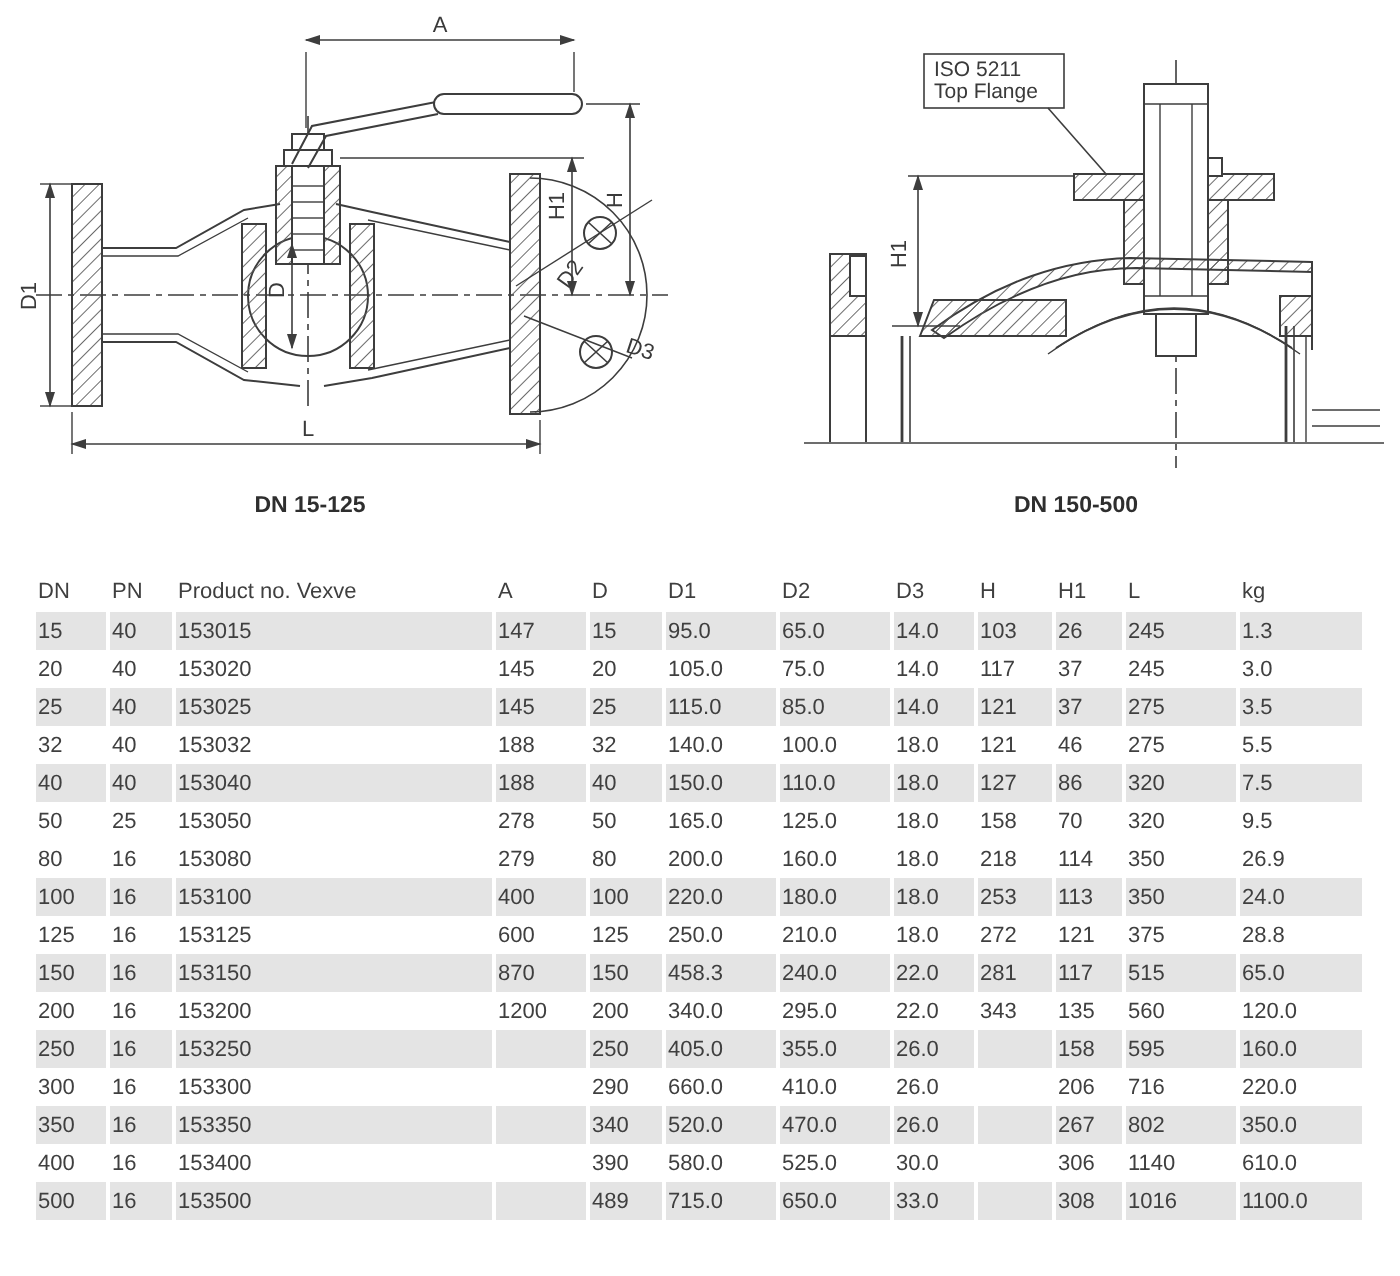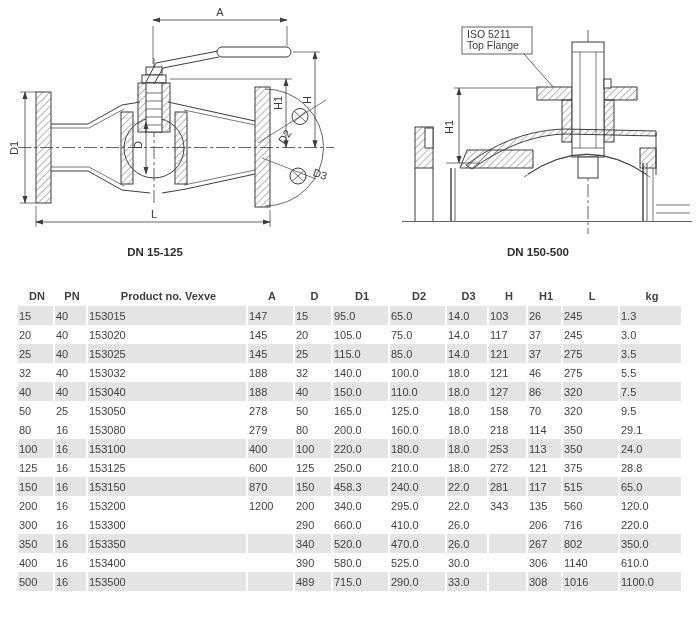--- a/index.html
+++ b/index.html
@@ -16,21 +16,21 @@
   .caption { font-size: 11.5px; font-weight: bold; fill: #2e2e2e; }
   .note { font-size: 10.5px; }
 
   #spec-table-wrap { position: absolute; left: 18px; top: 288px; width: 665px; }
   table#spec-table {
     border-collapse: separate; border-spacing: 0;
     table-layout: fixed; width: 665px;
     font-size: 11px; color: #3f3f3f;
   }
   #spec-table th {
-    font-weight: bold; text-align: center; height: 18px;
+    font-weight: normal; text-align: left; height: 18px;
     padding: 0 0 2px 1px; white-space: nowrap; overflow: hidden;
   }
   #spec-table td {
     height: 19px; padding: 0 0 0 1px;
     border-right: 2px solid #fff;
     white-space: nowrap; overflow: hidden;
     vertical-align: middle;
   }
   #spec-table tr.shaded td { background: #e4e4e4; }
 </style>
@@ -315,21 +315,21 @@
             <td>16</td>
             <td>153080</td>
             <td>279</td>
             <td>80</td>
             <td>200.0</td>
             <td>160.0</td>
             <td>18.0</td>
             <td>218</td>
             <td>114</td>
             <td>350</td>
-            <td>29.1</td>
+            <td>26.9</td>
           </tr>
           <tr class="shaded">
             <td>100</td>
             <td>16</td>
             <td>153100</td>
             <td>400</td>
             <td>100</td>
             <td>220.0</td>
             <td>180.0</td>
             <td>18.0</td>
@@ -373,20 +373,34 @@
             <td>1200</td>
             <td>200</td>
             <td>340.0</td>
             <td>295.0</td>
             <td>22.0</td>
             <td>343</td>
             <td>135</td>
             <td>560</td>
             <td>120.0</td>
           </tr>
+          <tr class="shaded">
+            <td>250</td>
+            <td>16</td>
+            <td>153250</td>
+            <td></td>
+            <td>250</td>
+            <td>405.0</td>
+            <td>355.0</td>
+            <td>26.0</td>
+            <td></td>
+            <td>158</td>
+            <td>595</td>
+            <td>160.0</td>
+          </tr>
           <tr>
             <td>300</td>
             <td>16</td>
             <td>153300</td>
             <td></td>
             <td>290</td>
             <td>660.0</td>
             <td>410.0</td>
             <td>26.0</td>
             <td></td>
@@ -422,21 +436,21 @@
             <td>1140</td>
             <td>610.0</td>
           </tr>
           <tr class="shaded">
             <td>500</td>
             <td>16</td>
             <td>153500</td>
             <td></td>
             <td>489</td>
             <td>715.0</td>
-            <td>290.0</td>
+            <td>650.0</td>
             <td>33.0</td>
             <td></td>
             <td>308</td>
             <td>1016</td>
             <td>1100.0</td>
           </tr>
         </tbody>
     </table>
   </div>
 

